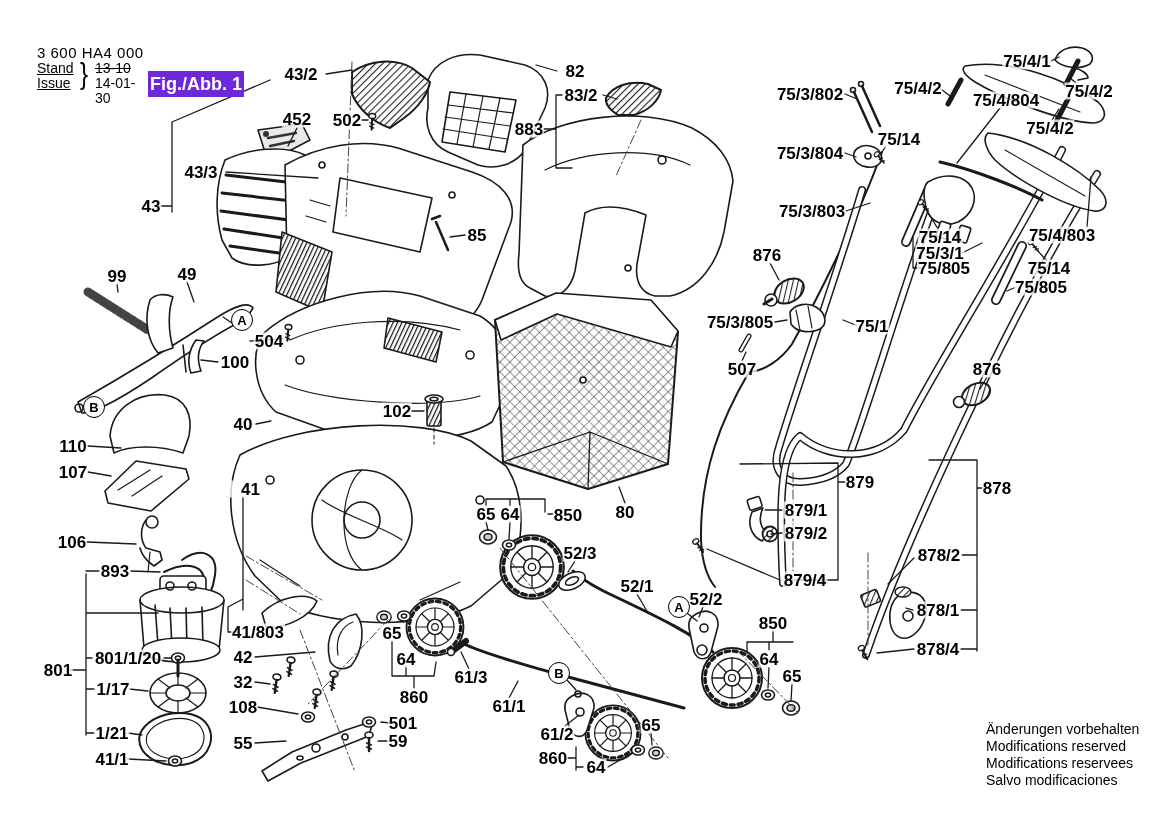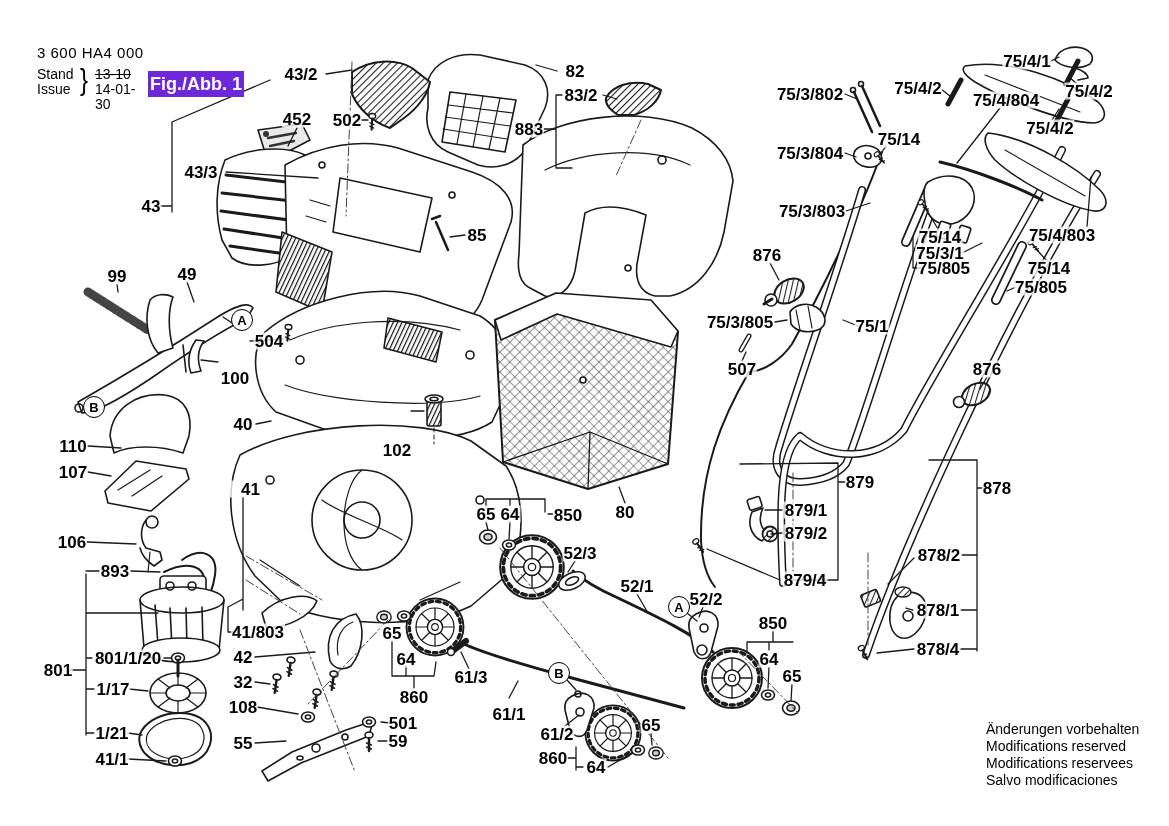--- a/index.html
+++ b/index.html
@@ -7,21 +7,21 @@
          font-family:"Liberation Sans",sans-serif;overflow:hidden;}
   .stage svg{position:absolute;left:0;top:0;}
   .plabel{position:absolute;transform:translate(-50%,-50%);font-weight:bold;
           font-size:17px;color:#000;white-space:nowrap;line-height:1;
           background:rgba(255,255,255,.78);padding:0 1px;}
   .marker{position:absolute;transform:translate(-50%,-50%);width:20px;height:20px;
           border:1.7px solid #000;border-radius:50%;display:flex;align-items:center;
           justify-content:center;font-weight:bold;font-size:13px;background:#fff;color:#000;}
   .hdr{position:absolute;left:37px;top:44px;color:#000;}
   .doc-no{font-size:15px;letter-spacing:.5px;}
-  .issue-grid{position:relative;margin-top:6px;font-size:14px;}
+  .issue-grid{position:relative;font-size:14px;text-decoration:underline;}
   .issue-row{display:flex;gap:4px;line-height:15px;}
   .brace{position:absolute;left:42px;top:-4px;font-size:30px;font-weight:normal;
          transform:scaleX(.8);}
   .dates{position:absolute;left:58px;top:0;line-height:15px;}
   .strike{text-decoration:line-through;}
   .figbox{position:absolute;left:148px;top:71px;width:96px;height:26px;background:#6d28d9;
           color:#fff;font-weight:bold;font-size:18px;display:flex;align-items:center;
           justify-content:center;}
   .footer{position:absolute;left:986px;top:721px;font-size:14px;line-height:17px;color:#000;}
 </style>
@@ -432,45 +432,45 @@
       <div class="plabel" style="left: 581px; top: 95px;">83/2</div>
       <div class="plabel" style="left: 529px; top: 129px;">883</div>
       <div class="plabel" style="left: 297px; top: 119px;">452</div>
       <div class="plabel" style="left: 347px; top: 120px;">502</div>
       <div class="plabel" style="left: 201px; top: 172px;">43/3</div>
       <div class="plabel" style="left: 151px; top: 206px;">43</div>
       <div class="plabel" style="left: 477px; top: 235px;">85</div>
       <div class="plabel" style="left: 117px; top: 276px;">99</div>
       <div class="plabel" style="left: 187px; top: 274px;">49</div>
       <div class="plabel" style="left: 233px; top: 341px; margin-left: 36px;">504</div>
-      <div class="plabel" style="left: 235px; top: 362px; margin-top: 16px;">100</div>
+      <div class="plabel" style="left: 235px; top: 362px;">100</div>
       <div class="plabel" style="left: 73px; top: 446px;">110</div>
       <div class="plabel" style="left: 73px; top: 472px;">107</div>
       <div class="plabel" style="left: 243px; top: 424px;">40</div>
-      <div class="plabel" style="left: 397px; top: 411px; margin-top: 39px;">102</div>
+      <div class="plabel" style="left: 397px; top: 411px;">102</div>
       <div class="plabel" style="left: 243px; top: 489px; padding-left: 16px;">41</div>
       <div class="plabel" style="left: 72px; top: 542px;">106</div>
       <div class="plabel" style="left: 115px; top: 571px;">893</div>
       <div class="plabel" style="left: 58px; top: 670px;">801</div>
       <div class="plabel" style="left: 128px; top: 658px;">801/1/20</div>
       <div class="plabel" style="left: 113px; top: 689px;">1/17</div>
       <div class="plabel" style="left: 112px; top: 733px;">1/21</div>
       <div class="plabel" style="left: 112px; top: 759px;">41/1</div>
       <div class="plabel" style="left: 258px; top: 632px;">41/803</div>
       <div class="plabel" style="left: 243px; top: 657px;">42</div>
       <div class="plabel" style="left: 243px; top: 682px;">32</div>
       <div class="plabel" style="left: 243px; top: 707px;">108</div>
       <div class="plabel" style="left: 243px; top: 743px;">55</div>
       <div class="plabel" style="left: 403px; top: 723px; text-align: center;">501</div>
       <div class="plabel" style="left: 398px; top: 741px;">59</div>
       <div class="plabel" style="left: 392px; top: 633px;">65</div>
       <div class="plabel" style="left: 406px; top: 659px;">64</div>
       <div class="plabel" style="left: 414px; top: 697px;">860</div>
       <div class="plabel" style="left: 471px; top: 677px;">61/3</div>
-      <div class="plabel" style="left: 509px; top: 706px; margin-top: 8px;">61/1</div>
+      <div class="plabel" style="left: 509px; top: 706px;">61/1</div>
       <div class="plabel" style="left: 557px; top: 734px;">61/2</div>
       <div class="plabel" style="left: 553px; top: 758px;">860</div>
       <div class="plabel" style="left: 596px; top: 767px;">64</div>
       <div class="plabel" style="left: 651px; top: 725px;">65</div>
       <div class="plabel" style="left: 486px; top: 514px;">65</div>
       <div class="plabel" style="left: 510px; top: 514px;">64</div>
       <div class="plabel" style="left: 568px; top: 515px;">850</div>
       <div class="plabel" style="left: 580px; top: 553px;">52/3</div>
       <div class="plabel" style="left: 637px; top: 586px;">52/1</div>
       <div class="plabel" style="left: 706px; top: 599px;">52/2</div>

